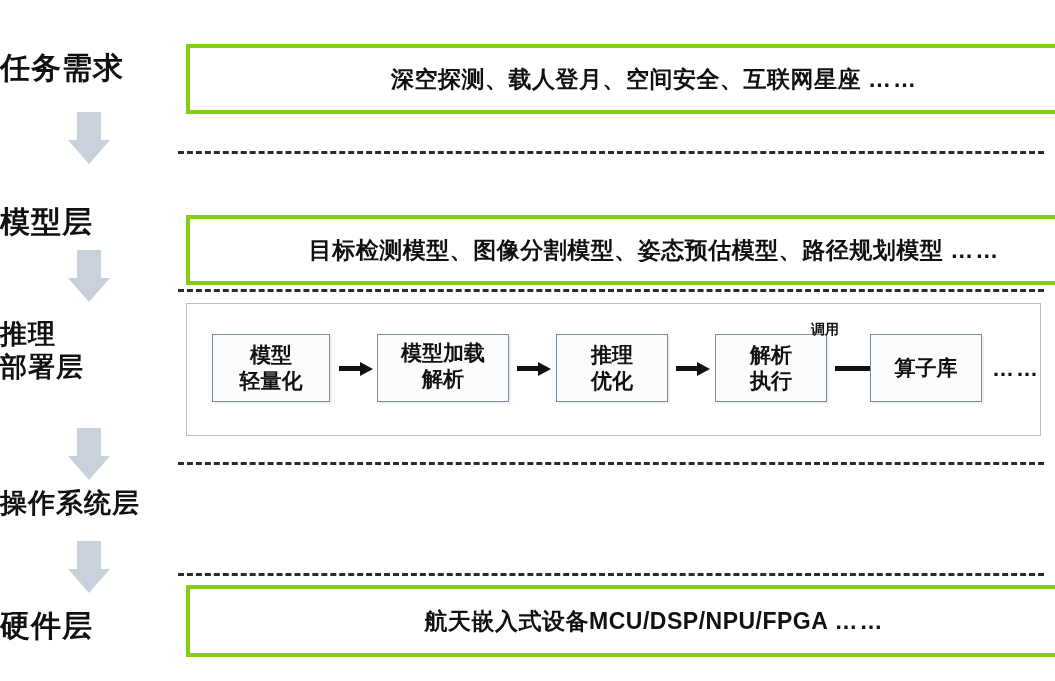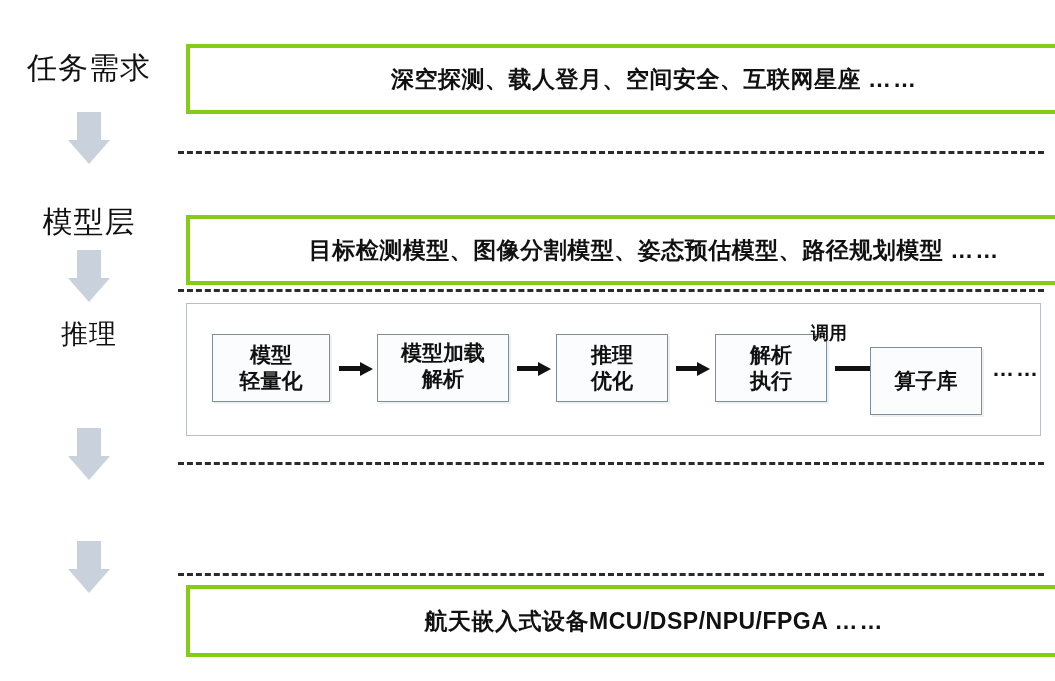--- a/index.html
+++ b/index.html
@@ -17,22 +17,22 @@
     height: 681px;
     background: #ffffff;
     overflow: hidden;
   }
 
   
   .layer-label {
     position: absolute;
     left: 0;
     width: 178px;
-    text-align: center;
-    font-weight: normal;
+    text-align: left;
+    font-weight: bold;
     color: #111111;
     letter-spacing: 1px;
     line-height: 1.22;
   }
   .layer-label.size-big { font-size: 30px; }
   .layer-label.size-mid { font-size: 27px; }
 
   
   .down-arrow {
     position: absolute;
@@ -132,21 +132,21 @@
     position: absolute;
     top: 0;
     width: 0;
     height: 0;
     border-top: 7px solid transparent;
     border-bottom: 7px solid transparent;
     border-left: 13px solid #111111;
   }
   .call-label {
     position: absolute;
-    font-size: 18px;
+    font-size: 14px;
     font-weight: bold;
     color: #111111;
     white-space: nowrap;
   }
   .tail-dots {
     position: absolute;
     font-size: 22px;
     font-weight: bold;
     color: #111111;
     letter-spacing: 2px;
@@ -184,20 +184,21 @@
 
   <div class="down-arrow" style="left:68px; top:250px;">
     <div class="shaft"></div>
     <div class="head"></div>
   </div>
 
   <div class="dashed-sep" style="top:289px;"></div>
 
   <div class="layer-label size-mid" style="top:318px;">
     <div>推理</div>
+    <div>部署层</div>
   </div>
 
   <div class="pipeline" style="top:303px; height:133px;">
 
     <div class="step" style="left:25px; top:30px; width:118px; height:68px;">
       <div>
         <span>模型</span>
         <span>轻量化</span>
       </div>
     </div>
@@ -238,45 +239,47 @@
       </div>
     </div>
 
     <div class="call-label" style="left:624px; top:17px;">调用</div>
 
     <div class="arrow-right" style="left:648px; top:58px; width:76px;">
       <div class="a-shaft" style="width:64px;"></div>
       <div class="a-head" style="left:63px;"></div>
     </div>
 
-    <div class="step" style="left:683px; top:43px; width:112px; height:68px;">
+    <div class="step" style="left:683px; top:30px; width:112px; height:68px;">
       <div>
         <span>算子库</span>
       </div>
     </div>
 
     <div class="tail-dots" style="left:805px; top:52px;">……</div>
   </div>
 
   <div class="down-arrow" style="left:68px; top:428px;">
     <div class="shaft"></div>
     <div class="head"></div>
   </div>
 
   <div class="dashed-sep" style="top:462px;"></div>
 
+  <div class="layer-label size-mid" style="top:487px;">操作系统层</div>
 
 
   <div class="down-arrow" style="left:68px; top:541px;">
     <div class="shaft"></div>
     <div class="head"></div>
   </div>
 
   <div class="dashed-sep" style="top:573px;"></div>
 
+  <div class="layer-label size-big" style="top:608px;">硬件层</div>
 
   <div class="band" style="top:585px; height:72px;">
     <div class="band-text">
       <span>航天嵌入式设备MCU/DSP/NPU/FPGA</span>
       <span class="dots">……</span>
     </div>
   </div>
 
 </div>
 

